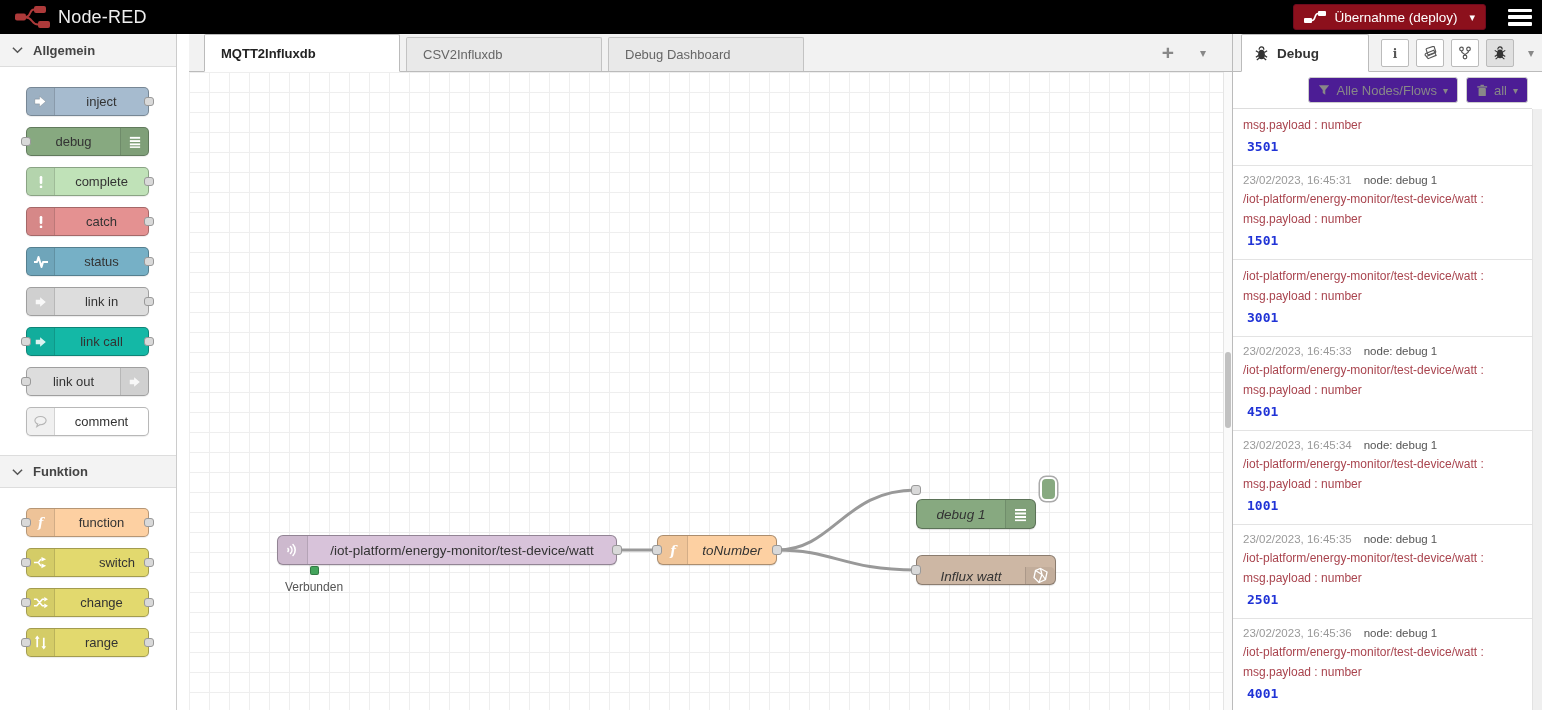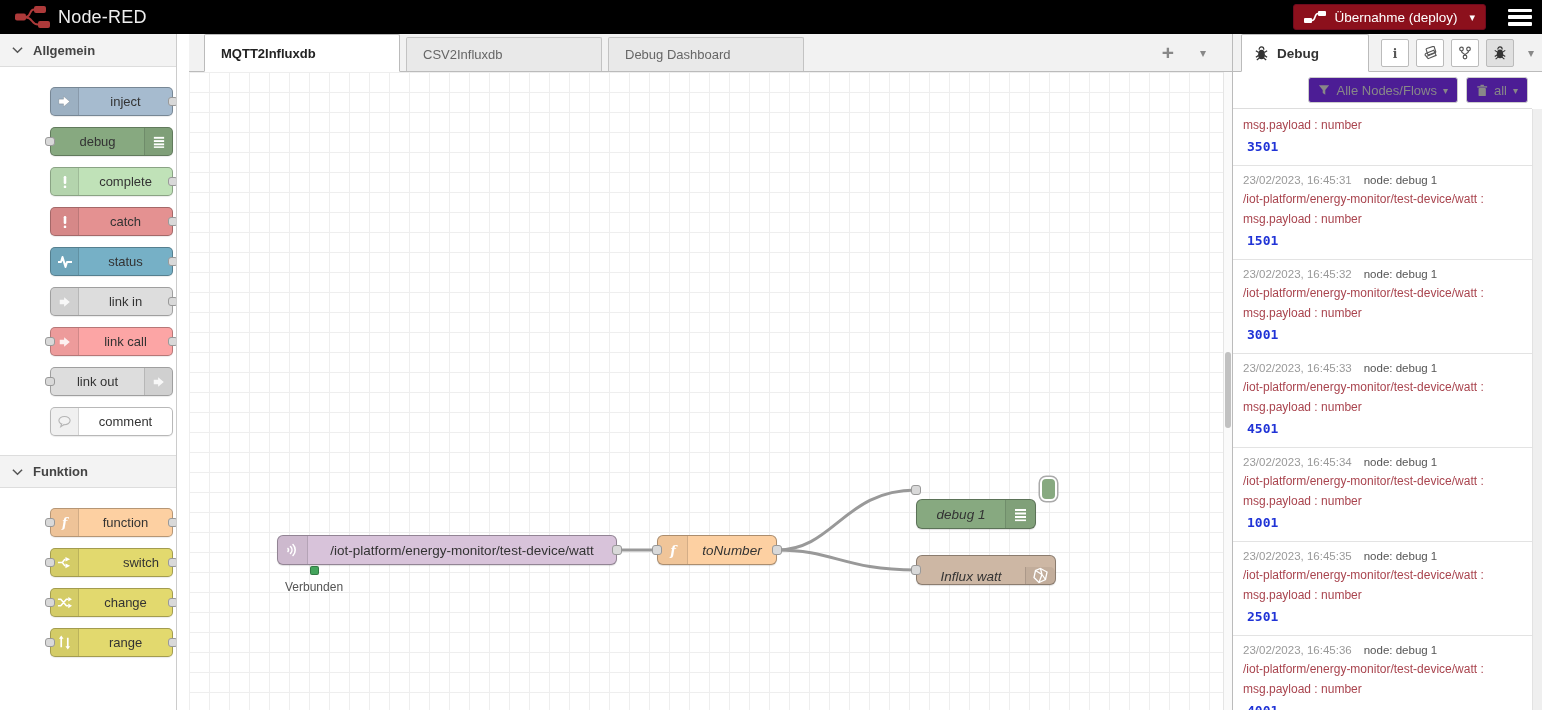--- a/index.html
+++ b/index.html
@@ -19,21 +19,21 @@
   .main { display:flex; height:676px; }
 
   
   .palette { width:177px; border-right:1px solid #ccc; background:#fff; overflow:hidden; }
   .palette-search { height:38px; border-bottom:1px solid #ddd; display:flex; align-items:center; padding:0 8px; gap:6px; background:#fff; }
   .palette-search input { border:none; outline:none; font-size:13px; color:#555; width:130px; font-family:inherit; }
   .palette-search input::placeholder { color:#aaa; }
   .cat-header { height:33px; background:#f3f3f3; border-bottom:1px solid #ddd; border-top:1px solid #ddd; display:flex; align-items:center; gap:10px; padding:0 0 0 12px; cursor:pointer; }
   .cat-header:first-child { border-top:none; }
   .cat-label { font-size:13px; font-weight:bold; color:#444; }
-  .cat-body { padding:20px 0 8px 26px; background:#fff;margin-left:24px; }
+  .cat-body { padding:20px 0 8px 26px; background:#fff; }
   .pnode { position:relative; width:123px; height:29px; border:1px solid rgba(0,0,0,.28); border-radius:5px; margin-bottom:11px; display:flex; cursor:grab; box-shadow:0 1px 1px rgba(0,0,0,.08); }
   .pnode .icon-region { width:28px; display:flex; align-items:center; justify-content:center; background:rgba(0,0,0,.06); }
   .pnode .icon-region.left { border-right:1px solid rgba(0,0,0,.12); border-radius:4px 0 0 4px; }
   .pnode .icon-region.right { border-left:1px solid rgba(0,0,0,.12); border-radius:0 4px 4px 0; order:2; }
   .pnode .plabel { flex:1; display:flex; align-items:center; justify-content:center; font-size:13px; color:#333; }
   .pport { position:absolute; width:10px; height:9px; background:#d9d9d9; border:1px solid #999; border-radius:3px; top:9px; }
   .pport.left { left:-6px; } .pport.right { right:-6px; }
 
   
   .center { flex:1; display:flex; flex-direction:column; min-width:0; border-left:12px solid #fff; box-shadow:inset 1px 0 0 #ddd; }
@@ -182,21 +182,21 @@
           </div>
           <div class="pnode" style="background: rgb(221, 221, 221);">
             <div class="icon-region left">
               <svg width="14" height="14" viewBox="0 0 16 16">
                 <path d="M2 5.5 h5 V2.5 L13.5 8 7 13.5 V10.5 H2z" fill="#fff" opacity=".85"></path>
               </svg>
             </div>
             <div class="plabel">link in</div>
             <span class="pport right"></span>
           </div>
-          <div class="pnode" style="background: #fca5a5;">
+          <div class="pnode" style="background: #14b8a6;">
             <div class="icon-region left">
               <svg width="14" height="14" viewBox="0 0 16 16">
                 <path d="M2 5.5 h5 V2.5 L13.5 8 7 13.5 V10.5 H2z" fill="#fff" opacity=".85"></path>
               </svg>
             </div>
             <div class="plabel">link call</div>
             <span class="pport left"></span>
             <span class="pport right"></span>
           </div>
           <div class="pnode" style="background: rgb(221, 221, 221);">
@@ -426,21 +426,20 @@
           <div class="dmsg-type">msg.payload : number</div>
           <div class="dmsg-value">3501</div>
         </div>
         <div class="dmsg">
           <div class="dmsg-meta"><span>23/02/2023, 16:45:31</span><span class="nodename">node: debug 1</span></div>
           <div class="dmsg-topic">/iot-platform/energy-monitor/test-device/watt :</div>
           <div class="dmsg-type">msg.payload : number</div>
           <div class="dmsg-value">1501</div>
         </div>
         <div class="dmsg">
-          <div class="dmsg-meta"><span>23/02/2023, 16:45:32</span><span class="nodename">node: debug 1</span></div>
           <div class="dmsg-topic">/iot-platform/energy-monitor/test-device/watt :</div>
           <div class="dmsg-type">msg.payload : number</div>
           <div class="dmsg-value">3001</div>
         </div>
         <div class="dmsg">
           <div class="dmsg-meta"><span>23/02/2023, 16:45:33</span><span class="nodename">node: debug 1</span></div>
           <div class="dmsg-topic">/iot-platform/energy-monitor/test-device/watt :</div>
           <div class="dmsg-type">msg.payload : number</div>
           <div class="dmsg-value">4501</div>
         </div>

